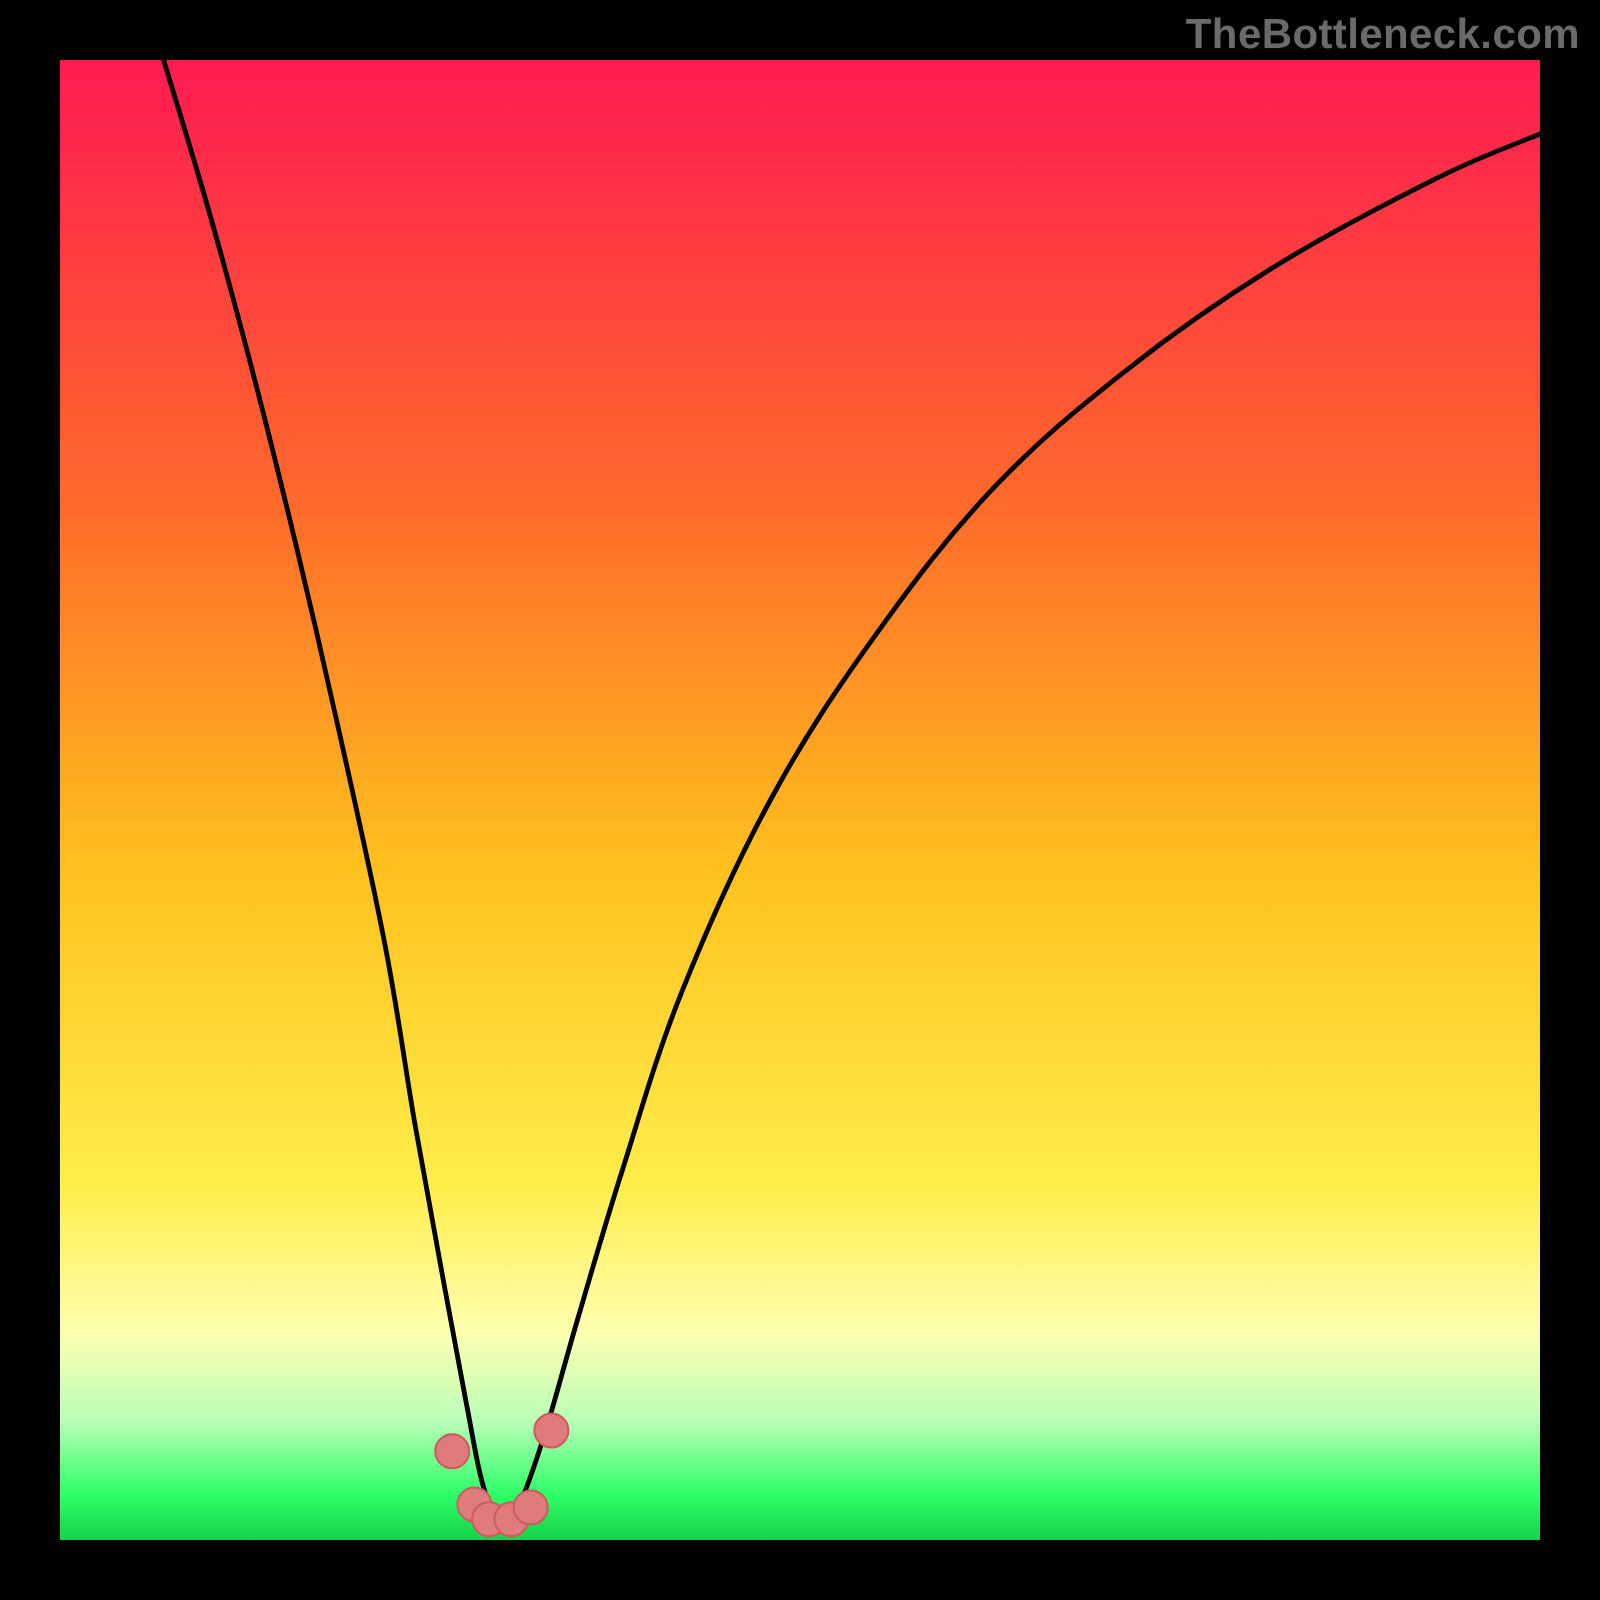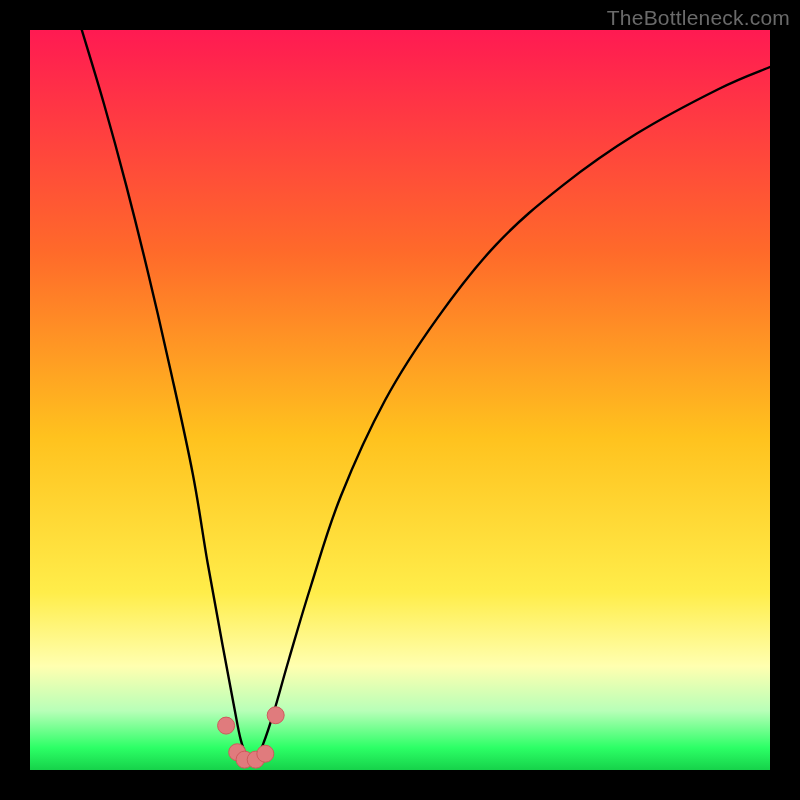--- a/index.html
+++ b/index.html
@@ -25,21 +25,21 @@
     top: 0;
     width: 740px;
     height: 740px;
   }
   .watermark {
     position: absolute;
     top: 6px;
     right: 10px;
     color: #6a6a6a;
     font-size: 21px;
-    font-weight: 400;
+    font-weight: 700;
     letter-spacing: 0.2px;
     z-index: 5;
   }
   svg { display: block; }
 </style>
 </head>
 <body>
 
 <div class="watermark">TheBottleneck.com</div>
 

